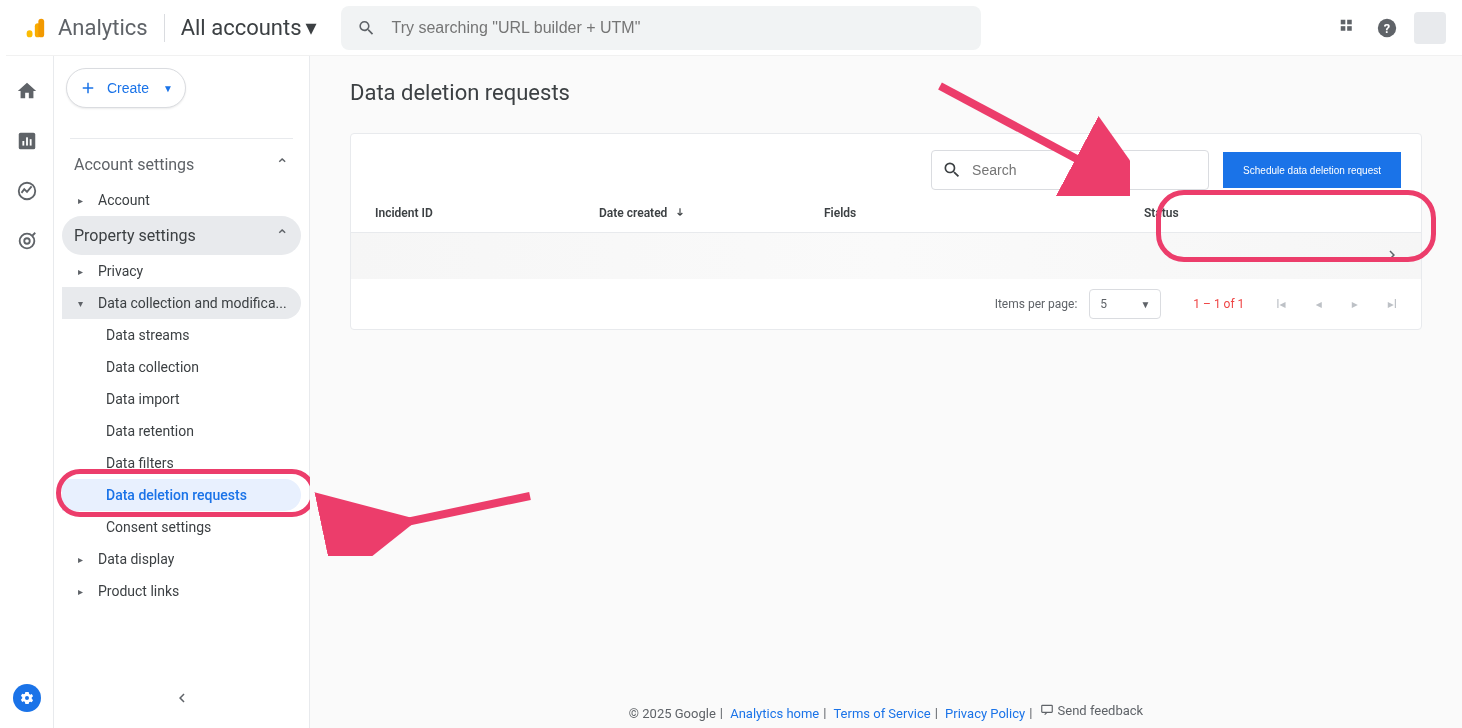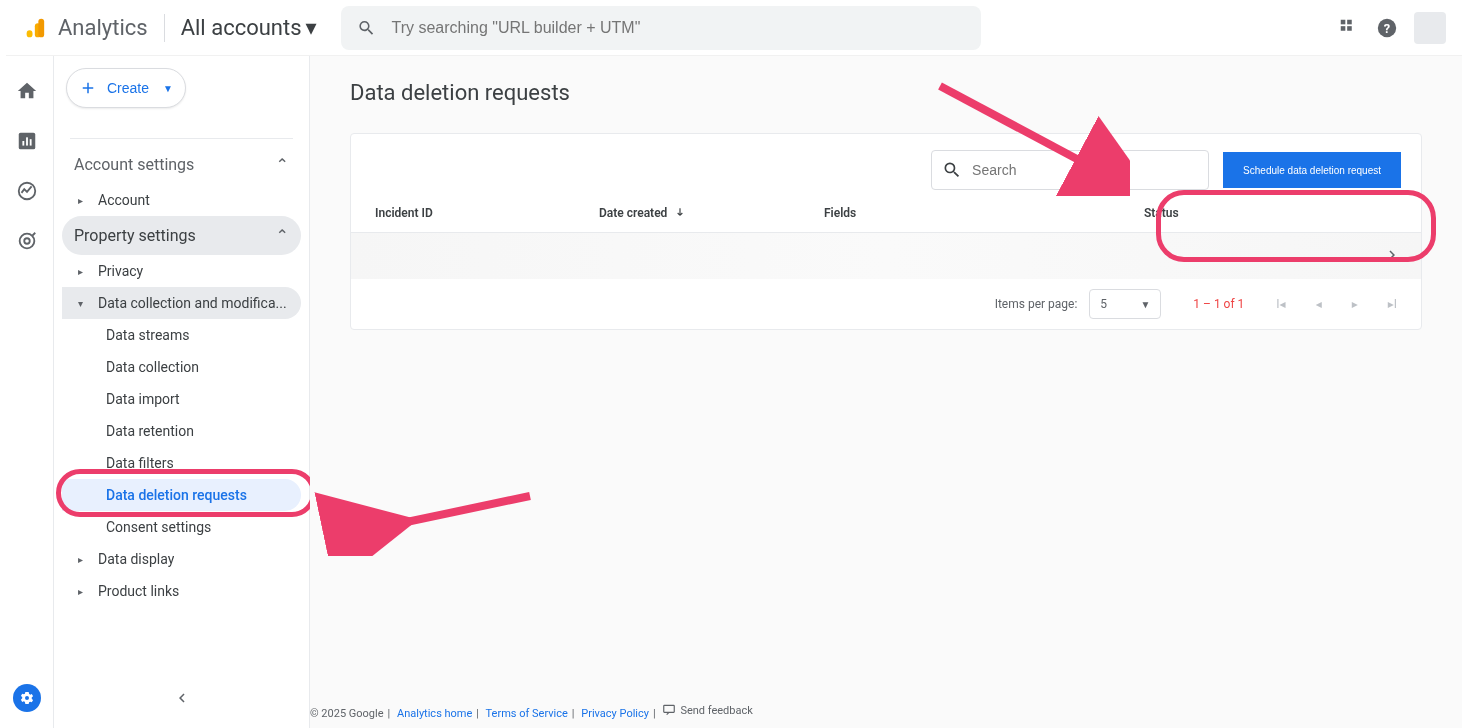--- a/index.html
+++ b/index.html
@@ -63,21 +63,21 @@
 .col-status { flex: 1; }
 
 .tbl-row { height: 46px; display: flex; align-items: center; padding: 0 24px; background: linear-gradient(90deg, #f6f6f6 0%, #fafafa 50%, #f6f6f6 100%); position: relative; }
 .row-chevron { position: absolute; right: 20px; color: #5f6368; }
 
 .tbl-footer { display: flex; align-items: center; justify-content: flex-end; padding: 10px 24px; gap: 12px; font-size: 12px; color: #5f6368; }
 .ipp-select { border: 1px solid #dadce0; border-radius: 4px; height: 30px; width: 72px; display: flex; align-items: center; justify-content: space-between; padding: 0 10px; cursor: pointer; }
 .pager { display: flex; align-items: center; gap: 30px; color: #bdc1c6; }
 .pager span { cursor: pointer; }
 
-.footer { position: absolute; bottom: 8px; left: 0; right: 0; text-align: left; font-size: 11px; color: #5f6368; }
+.footer { position: absolute; bottom: 8px; left: 0; right: 0; text-align: center; font-size: 13px; color: #5f6368; }
 .footer a { color: #1a73e8; text-decoration: none; }
 .footer .sep { margin: 0 4px; }
 .fb { display: inline-flex; align-items: center; gap: 4px; }
 
 
 .hl-ring { position: absolute; border: 5px solid #ec3d6b; border-radius: 28px; pointer-events: none; }
 .hl-btn-ring { top: 134px; right: 26px; width: 280px; height: 72px; }
 
 .arrow-svg { position: absolute; pointer-events: none; }
 

